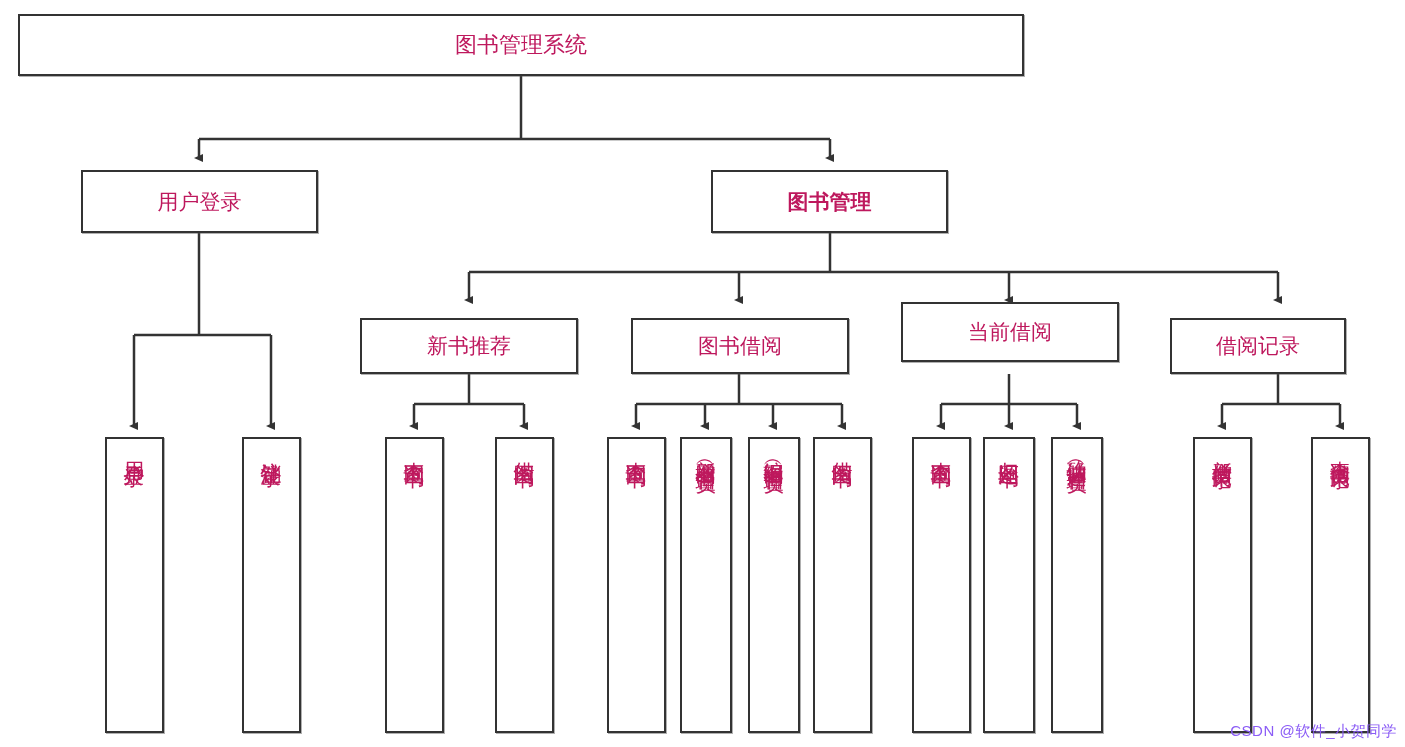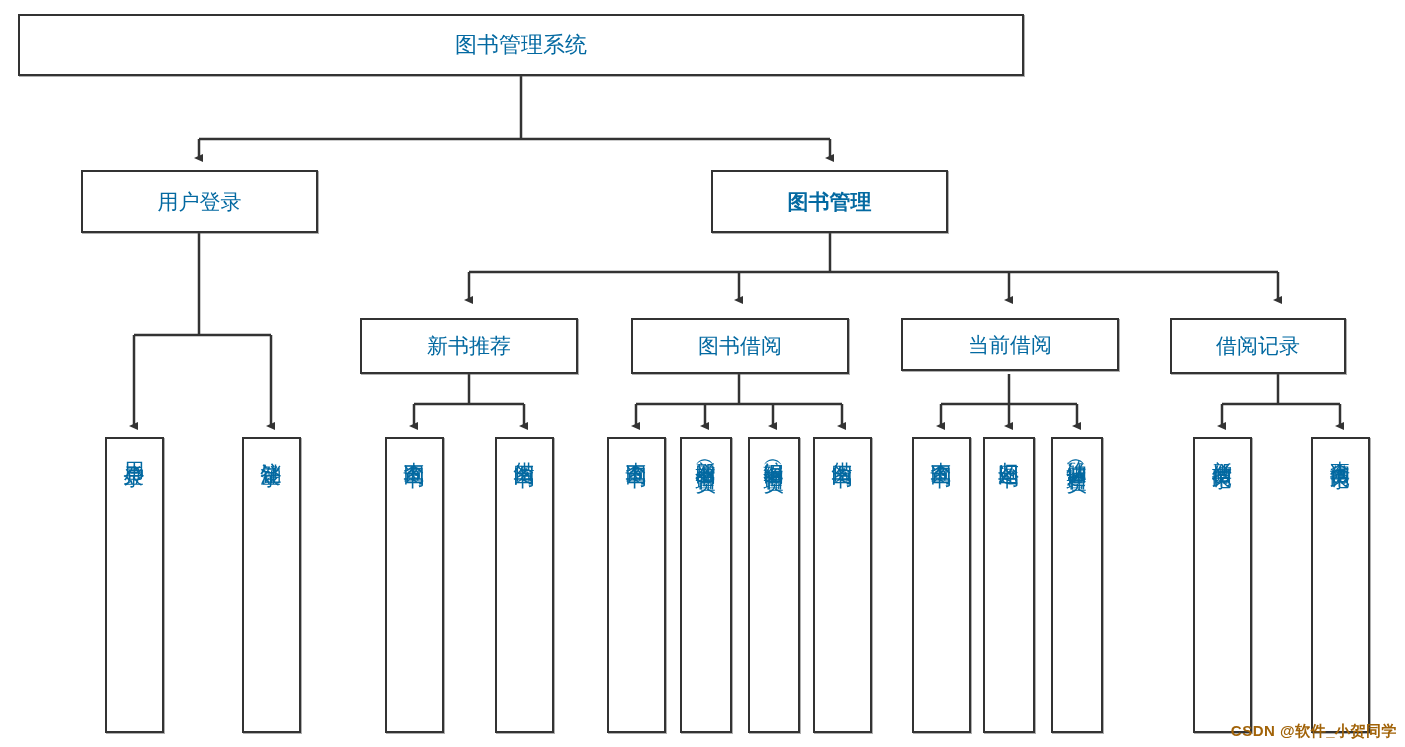--- a/index.html
+++ b/index.html
@@ -31,21 +31,21 @@
     box-sizing: border-box;
     background: #ffffff;
     border: 2px solid #333333;
     box-shadow: 1px 1px 0 0 rgba(80,80,80,0.45);
     display: flex;
     align-items: center;
     justify-content: center;
     color: #222222;
   }
   .node .label {
-    color: #0369a1;
+    color: #be185d;
     line-height: 1.12;
     text-align: center;
     white-space: nowrap;
   }
   
   .node.h .label {
     font-size: 21px;
   }
   .node.root .label {
     font-size: 22px;
@@ -65,25 +65,24 @@
     white-space: nowrap;
   }
   .node.v.tall .label {
     font-size: 20px;
   }
   .watermark {
     position: absolute;
     right: 8px;
     bottom: 6px;
     font-size: 15px;
-    color: #a16207;
+    color: #8b5cf6;
     letter-spacing: 0.5px;
     white-space: nowrap;
     user-select: none;
-    font-weight: bold;
   }
 </style>
 </head>
 <body>
 
 <div id="canvas">
 
   <svg class="connectors" viewBox="0 0 1405 747" xmlns="http://www.w3.org/2000/svg">
     <defs>
       <marker id="arrow" markerWidth="10" markerHeight="10" refX="5" refY="5" orient="auto" markerUnits="userSpaceOnUse">
@@ -145,21 +144,21 @@
   </div>
 
   <div class="node h" style="left:360px; top:318px; width:218px; height:56px;">
     <span class="label">新书推荐</span>
   </div>
 
   <div class="node h" style="left:631px; top:318px; width:218px; height:56px;">
     <span class="label">图书借阅</span>
   </div>
 
-  <div class="node h" style="left:901px; top:318px; width:218px; height:53px;">
+  <div class="node h" style="left:901px; top:302px; width:218px; height:60px;">
     <span class="label">当前借阅</span>
   </div>
 
   <div class="node h" style="left:1170px; top:318px; width:176px; height:56px;">
     <span class="label">借阅记录</span>
   </div>
 
   <div class="node v" style="left:105px; top:437px; width:59px; height:296px;">
     <span class="label">用户登录</span>
   </div>

